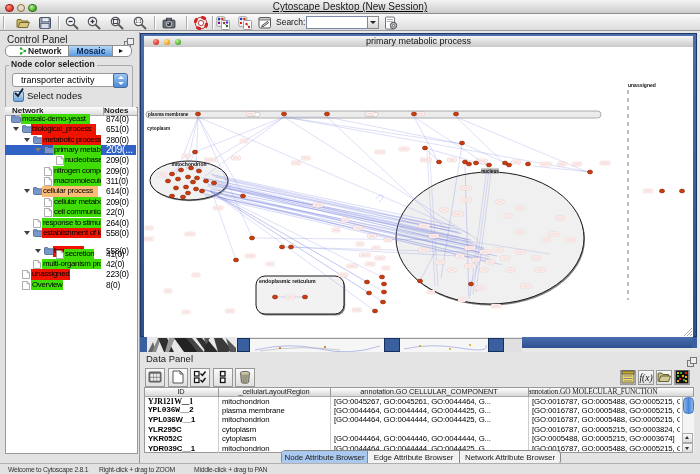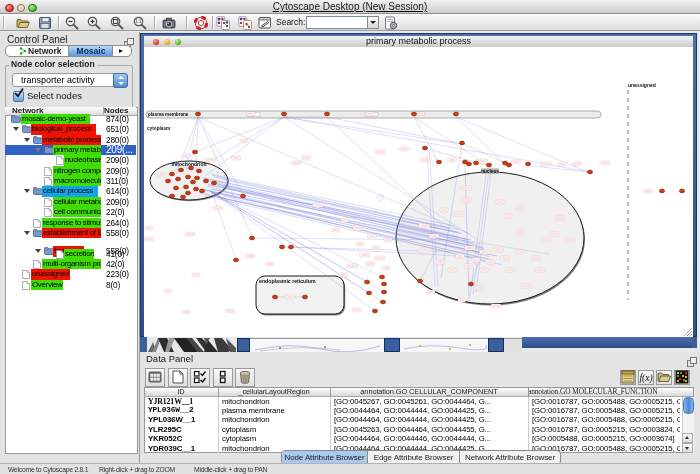--- a/index.html
+++ b/index.html
@@ -203,21 +203,21 @@
       </svg></div>
     <div style="position:absolute;left:48px;top:0;width:47px;height:10.35px;background:#3fdc05;overflow:hidden;white-space:nowrap;font-size:7.9px;letter-spacing:-0.3px;line-height:10.35px;color:#000;padding-left:1px;">macromolecule</div>
     <div style="position:absolute;left:101px;top:0;width:30px;height:10.35px;overflow:hidden;font-size:8.3px;letter-spacing:-0.2px;line-height:10.35px;color:#000;white-space:nowrap;">311(0)</div>
   </div>
 <div style="position:absolute;left:5px;top:186.4px;width:131px;height:10.35px;">
     <div style="position:absolute;left:19px;top:3px;width:0;height:0;border-left:3.5px solid transparent;border-right:3.5px solid transparent;border-top:4.5px solid #404040;"></div>
     <div style="position:absolute;left:28px;top:1px;line-height:0;font-size:0;"><svg width="10" height="8" viewBox="0 0 10 8">
         <rect x="0.5" y="1.8" width="9" height="5.7" rx="1" fill="#7b97c9" stroke="#44618f" stroke-width="0.8"></rect>
         <path d="M0.5 2.5 L0.5 1.2 Q0.5 0.6 1.1 0.6 L3.6 0.6 L4.6 1.8" fill="#7b97c9" stroke="#44618f" stroke-width="0.8"></path>
       </svg></div>
-    <div style="position:absolute;left:37px;top:0;width:55px;height:10.35px;background:#0ea5e9;overflow:hidden;white-space:nowrap;font-size:7.9px;letter-spacing:-0.3px;line-height:10.35px;color:#000;padding-left:1px;">cellular process</div>
+    <div style="position:absolute;left:37px;top:0;width:55px;height:10.35px;background:#fdba74;overflow:hidden;white-space:nowrap;font-size:7.9px;letter-spacing:-0.3px;line-height:10.35px;color:#000;padding-left:1px;">cellular process</div>
     <div style="position:absolute;left:101px;top:0;width:30px;height:10.35px;overflow:hidden;font-size:8.3px;letter-spacing:-0.2px;line-height:10.35px;color:#000;white-space:nowrap;">614(0)</div>
   </div>
 <div style="position:absolute;left:5px;top:196.8px;width:131px;height:10.35px;">
     <div style="position:absolute;left:39px;top:1px;line-height:0;font-size:0;"><svg width="8" height="9" viewBox="0 0 8 9">
         <path d="M0.5 0.5 L5.2 0.5 L7.5 2.8 L7.5 8.5 L0.5 8.5 Z" fill="#fff" stroke="#999" stroke-width="0.8"></path>
         <path d="M5.2 0.5 L5.2 2.8 L7.5 2.8" fill="none" stroke="#999" stroke-width="0.8"></path>
       </svg></div>
     <div style="position:absolute;left:48px;top:0;width:47px;height:10.35px;background:#3fdc05;overflow:hidden;white-space:nowrap;font-size:7.9px;letter-spacing:-0.3px;line-height:10.35px;color:#000;padding-left:1px;">cellular metabo</div>
     <div style="position:absolute;left:101px;top:0;width:30px;height:10.35px;overflow:hidden;font-size:8.3px;letter-spacing:-0.2px;line-height:10.35px;color:#000;white-space:nowrap;">209(0)</div>
   </div>
@@ -759,21 +759,20 @@
 </div>
 <div style="position:absolute;left:144px;top:415.3px;width:537px;height:9.4px;font-size:7.8px;letter-spacing:-0.12px;line-height:9.4px;white-space:nowrap;color:#000;">
 <div style="position:absolute;left:4px;width:70px;overflow:hidden;font-weight:bold;">YPL036W__1</div>
 <div style="position:absolute;left:78px;width:108px;overflow:hidden;">mitochondrion</div>
 <div style="position:absolute;left:190px;width:194px;overflow:hidden;">[GO:0044464, GO:0044444, GO:0044425, G...</div>
 <div style="position:absolute;left:388px;width:148px;overflow:hidden;">[GO:0016787, GO:0005488, GO:0005215, G...</div>
 </div>
 <div style="position:absolute;left:144px;top:424.7px;width:537px;height:9.4px;font-size:7.8px;letter-spacing:-0.12px;line-height:9.4px;white-space:nowrap;color:#000;">
 <div style="position:absolute;left:4px;width:70px;overflow:hidden;font-weight:bold;">YLR295C</div>
 <div style="position:absolute;left:78px;width:108px;overflow:hidden;">cytoplasm</div>
-<div style="position:absolute;left:190px;width:194px;overflow:hidden;">[GO:0045263, GO:0044464, GO:0044455, G...</div>
 <div style="position:absolute;left:388px;width:148px;overflow:hidden;">[GO:0016787, GO:0005215, GO:0003824, G...</div>
 </div>
 <div style="position:absolute;left:144px;top:434.1px;width:455px;height:9.4px;font-size:7.8px;letter-spacing:-0.12px;line-height:9.4px;white-space:nowrap;color:#000;">
 <div style="position:absolute;left:4px;width:70px;overflow:hidden;font-weight:bold;">YKR052C</div>
 <div style="position:absolute;left:78px;width:108px;overflow:hidden;">cytoplasm</div>
 <div style="position:absolute;left:190px;width:194px;overflow:hidden;">[GO:0044464, GO:0044446, GO:0044444, G...</div>
 <div style="position:absolute;left:388px;width:148px;overflow:hidden;">[GO:0005488, GO:0005215, GO:0003674]</div>
 </div>
 <div style="position:absolute;left:144px;top:443.5px;width:537px;height:9.4px;font-size:7.8px;letter-spacing:-0.12px;line-height:9.4px;white-space:nowrap;color:#000;">
 <div style="position:absolute;left:4px;width:70px;overflow:hidden;font-weight:bold;">YDR039C__1</div>

